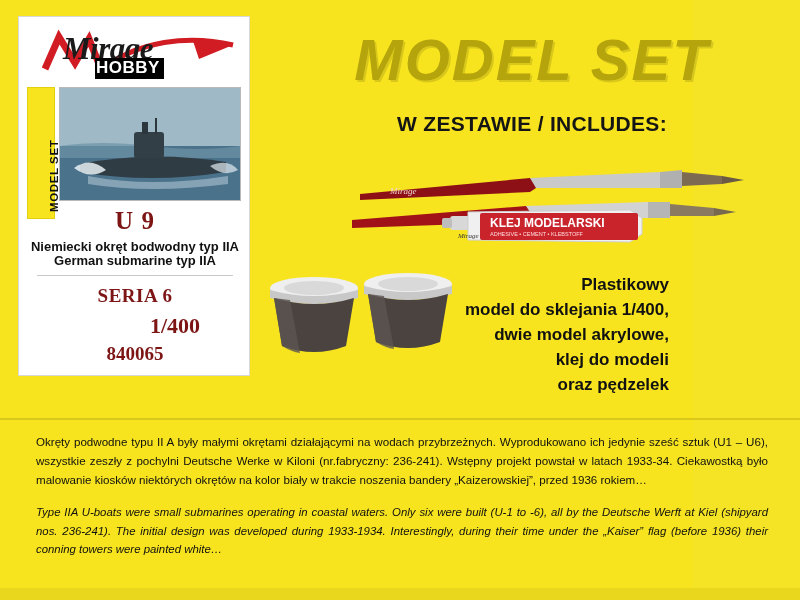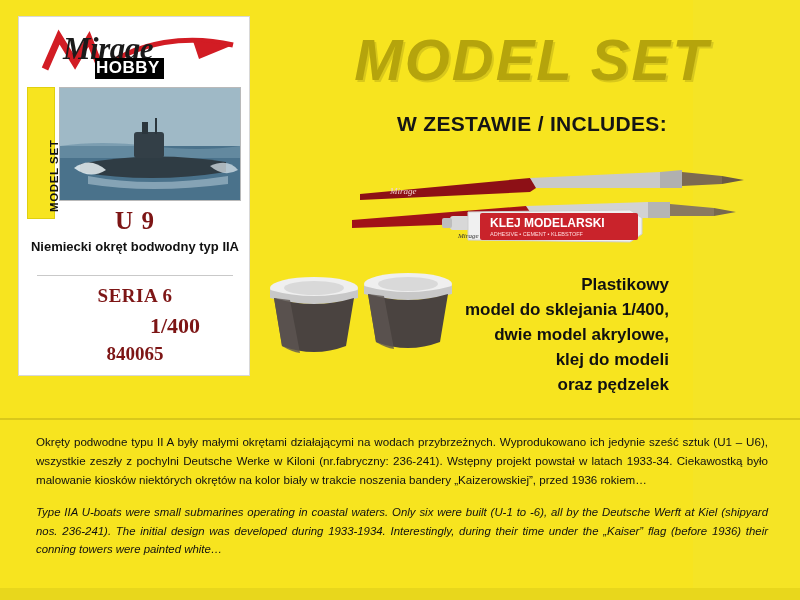--- a/index.html
+++ b/index.html
@@ -314,20 +314,21 @@
           <line x1="96" y1="30" x2="96" y2="46" stroke="#2b363d" stroke-width="2"></line>
 
           <path d="M14 80 Q 30 68 46 82 Q 30 92 14 80 Z" fill="#e8f1f5" opacity="0.85"></path>
           <path d="M150 78 Q 168 70 178 82 Q 164 90 150 78 Z" fill="#dfeaf0" opacity="0.7"></path>
           <path d="M28 88 Q 90 100 168 88 L168 96 Q 90 106 28 96 Z" fill="#cfe0e8" opacity="0.45"></path>
         </svg>
       </div>
 
       <div class="title-u2">U 9</div>
       <div class="subtitle-pl">Niemiecki okręt bodwodny typ IIA</div>
+      <div class="subtitle-en">German submarine typ IIA</div>
 
       <div class="rule"></div>
 
       <div class="seria">SERIA 6</div>
       <div class="scale">1/400</div>
       <div class="code">840065</div>
     </div>
   </div>
 
   <div class="model-set-title">MODEL SET</div>

